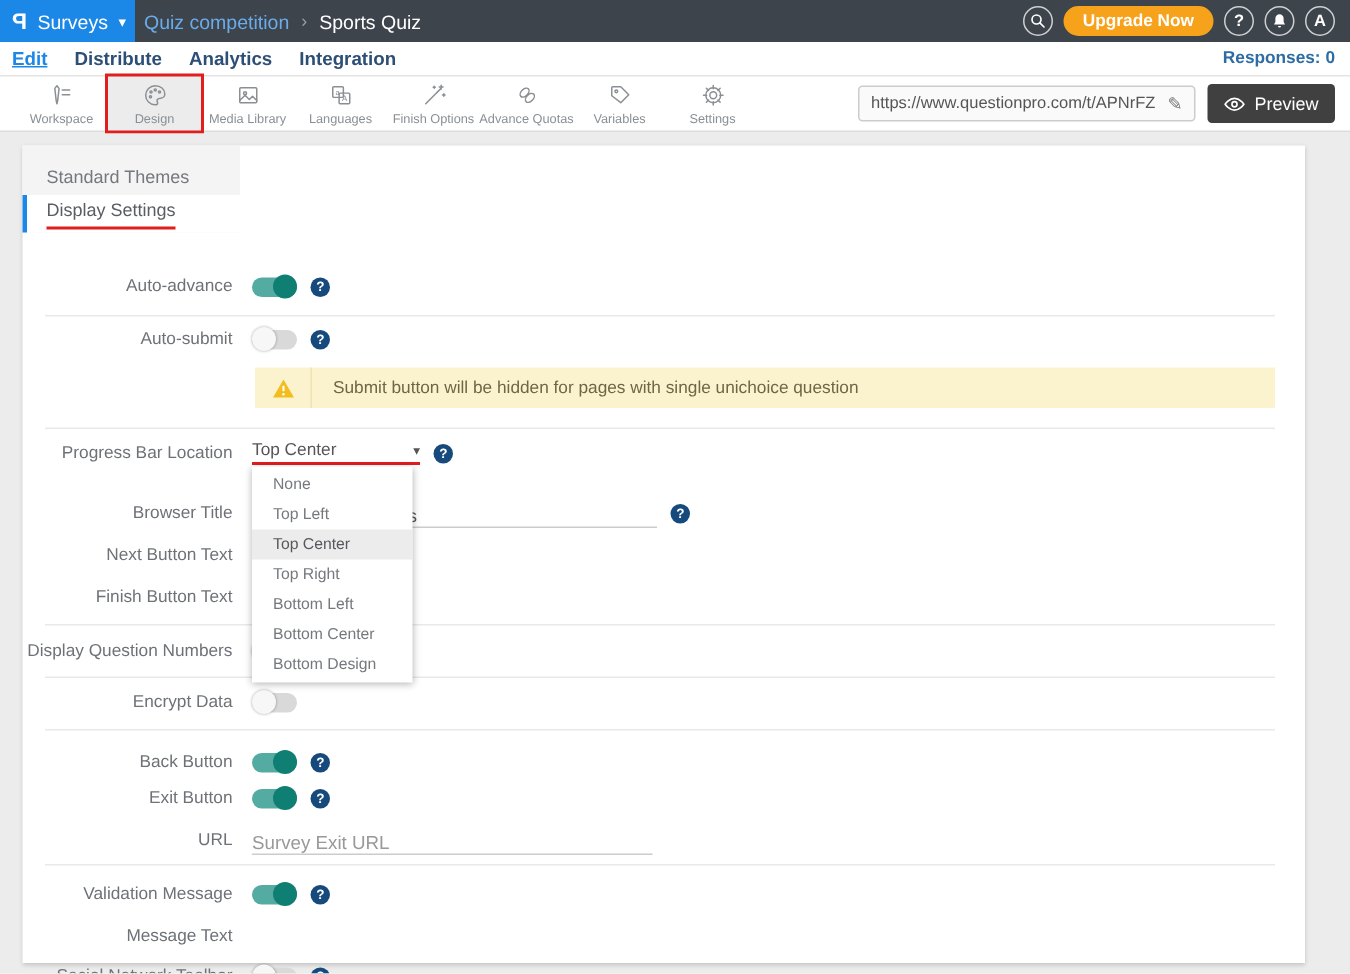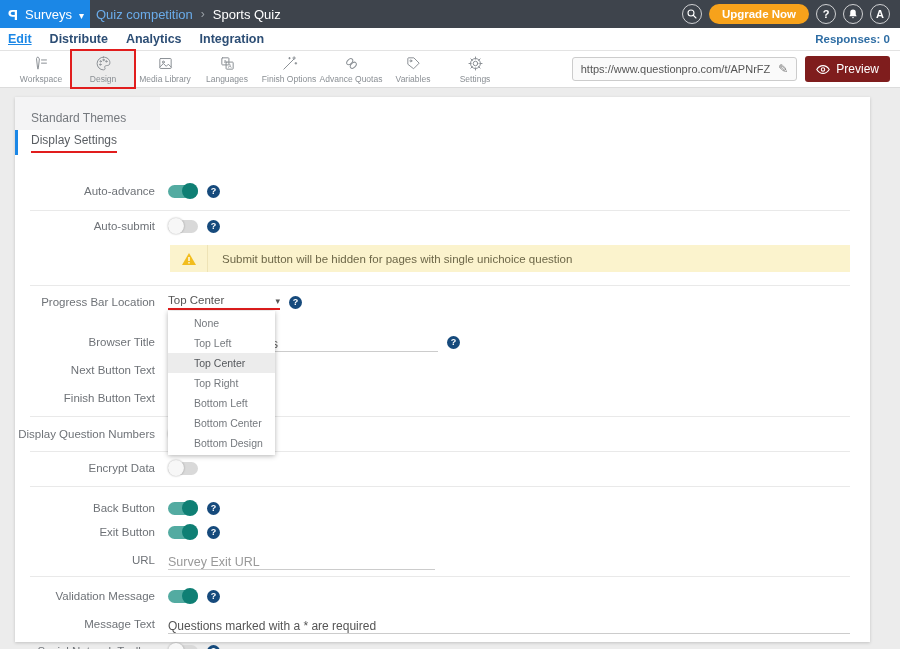--- a/index.html
+++ b/index.html
@@ -33,21 +33,21 @@
   .toolbar { height:38px; background:#fff; border-top:1px solid #e3e3e3; border-bottom:1px solid #dcdcdc;
       display:flex; align-items:center; padding:0 10px; }
   .titem { width:62px; height:36px; display:flex; flex-direction:column; align-items:center; justify-content:center; gap:2px; cursor:pointer; }
   .titem svg { width:17px; height:17px; stroke:#8a8f94; fill:none; stroke-width:1.4; stroke-linecap:round; stroke-linejoin:round; }
   .titem .tlabel { font-size:8.5px; color:#8a8f94; white-space:nowrap; }
   .titem.highlight { background:#ececec; outline:2px solid #e11d1d; }
   .tool-right { margin-left:auto; display:flex; align-items:center; gap:8px; }
   .urlbox { display:flex; align-items:center; gap:8px; border:1px solid #ccc; border-radius:3px; background:#fafafa;
       padding:4px 8px; font-size:11px; color:#555; cursor:text; }
   .urlbox .pencil { font-size:12px; color:#777; cursor:pointer; }
-  .preview-btn { background:#7f1d1d; color:#fff; border:none; border-radius:3px; font-size:12px;
+  .preview-btn { background:#404040; color:#fff; border:none; border-radius:3px; font-size:12px;
       padding:6px 11px; display:flex; align-items:center; gap:6px; cursor:pointer; }
   .preview-btn svg { width:14px; height:11px; stroke:#fff; fill:none; stroke-width:1.4; }
 
   
   .bodyarea { position:absolute; top:89px; left:0; right:0; bottom:0; background:#ececec; }
   .panel { margin:8px 30px 0 15px; height:545px; background:#fff; box-shadow:0 1px 3px rgba(0,0,0,.18);
       display:flex; position:relative;flex-direction:column; }
   .sidebar { width:145px; background:#f4f4f5; padding-top:8px; flex-shrink:0; }
   .side-item { height:25px; display:flex; align-items:center; padding-left:16px; font-size:12px; color:#75797e; cursor:pointer; }
   .side-item.active { background:#fff; border-left:3px solid #1b87e6; padding-left:13px; color:#5a5e63; }
@@ -78,21 +78,21 @@
   .warn-icon-wrap svg { width:16px; height:14px; }
   .warn-text { display:flex; align-items:center; padding-left:14px; font-size:11.5px; color:#6d6748; }
 
   
   .prow { position:relative; }
   .select { width:112px; display:flex; align-items:center; justify-content:space-between; font-size:11.5px; color:#555;
       border-bottom:2px solid #e11d1d; padding-bottom:2px; cursor:pointer; }
   .select .scaret::after { content:"▾"; font-size:9px; color:#555; }
   .menu { position:absolute; left:153px; top:21px; width:107px; background:#fff;
       box-shadow:0 1px 5px rgba(0,0,0,.3); z-index:30; padding:2px 0; }
-  .opt { font-size:10.5px; color:#75797e; padding:4px 6px 4px 26px; cursor:pointer; }
+  .opt { font-size:10.5px; color:#75797e; padding:4px 6px 4px 14px; cursor:pointer; }
   .opt.selected { background:#ececec; color:#55585c; }
 
   
   .linput { border-bottom:1px solid #ccc; height:20px; font-size:12px; color:#555; display:flex; align-items:flex-end; cursor:text; }
   .linput.frag span { padding-left:104px; }
   .w270 { width:270px; } .w105 { width:105px; } .w267 { width:267px; } .wfull { flex:1; }
   .placeholder { color:#999; font-size:12.5px; }
   .ivalue { color:#555; font-size:12px; }
 
   .save-btn { margin-left:120px; background:#1b87e6; color:#fff; border:none; border-radius:3px;
@@ -386,25 +386,20 @@
           <span class="ctrl">
             <span class="toggle on">
                 <span class="knob"></span>
               </span>
             <span class="help"></span>
           </span>
         </div>
 
         <div class="row mt4">
           <span class="rlabel">Message Text</span>
-          <span class="ctrl">
-            <span class="linput wfull">
-              <span class="ivalue">Questions marked with a * are required</span>
-            </span>
-          </span>
         </div>
 
         <div class="row mt3">
           <span class="rlabel">Social Network Toolbar</span>
           <span class="ctrl">
             <span class="toggle off">
                 <span class="knob"></span>
               </span>
             <span class="help"></span>
           </span>

